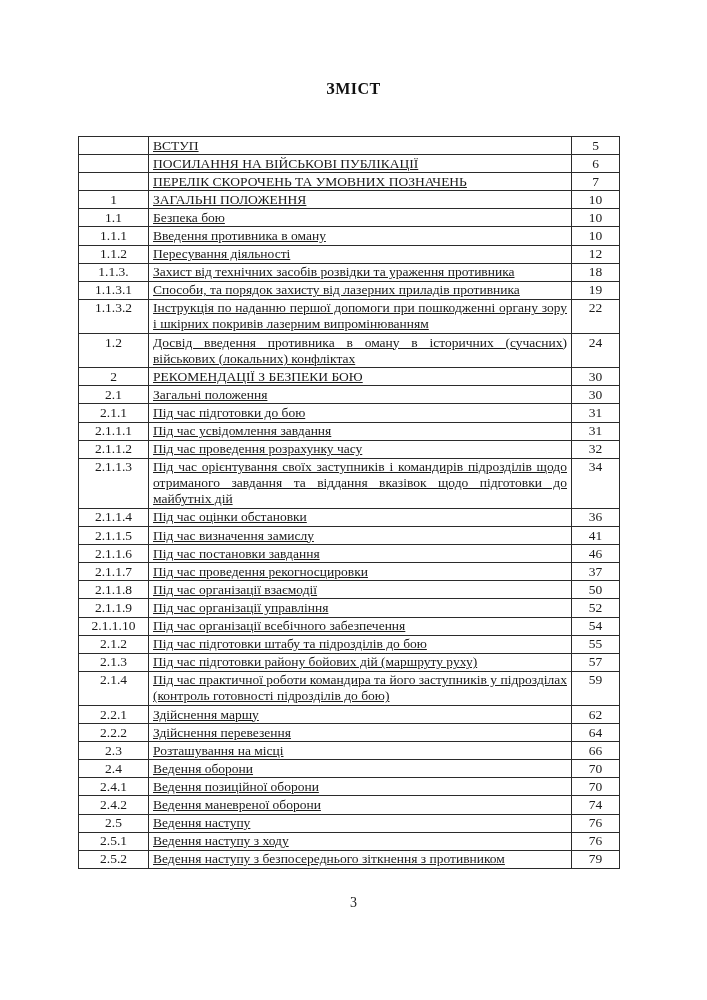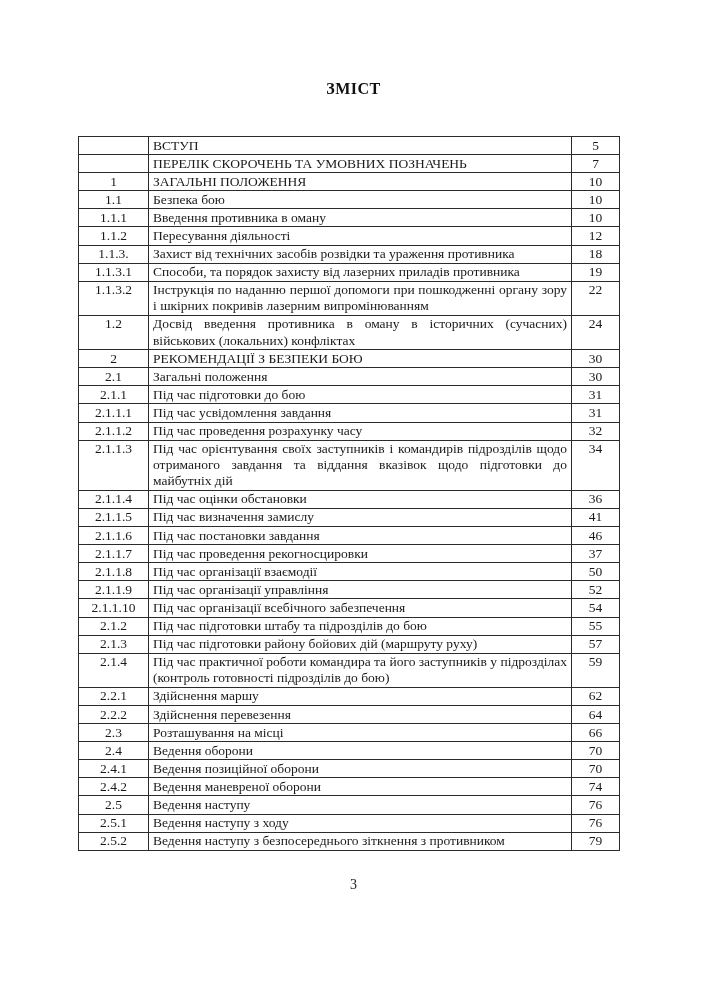--- a/index.html
+++ b/index.html
@@ -43,20 +43,21 @@
   table.toc col.c-title { width: 423px; }
   table.toc col.c-page { width: 48px; }
   td.num {
     text-align: center;
     white-space: nowrap;
   }
   td.title {
     text-align: justify;
     padding-left: 6px;
     padding-right: 6px;
+    text-decoration: underline;
   }
   td.pg {
     text-align: center;
   }
   .page-footer {
     text-align: center;
     font-size: 14px;
     margin-top: 26px;
     color: #1a1a1a;
   }
@@ -74,20 +75,25 @@
       <col class="c-title">
       <col class="c-page">
     </colgroup>
     <tbody>
   <tr>
     <td class="num"></td>
     <td class="title">ВСТУП</td>
     <td class="pg">5</td>
   </tr>
 
+  <tr>
+    <td class="num"></td>
+    <td class="title">ПОСИЛАННЯ НА ВІЙСЬКОВІ ПУБЛІКАЦІЇ</td>
+    <td class="pg">6</td>
+  </tr>
 
   <tr>
     <td class="num"></td>
     <td class="title">ПЕРЕЛІК СКОРОЧЕНЬ ТА УМОВНИХ ПОЗНАЧЕНЬ</td>
     <td class="pg">7</td>
   </tr>
 
   <tr>
     <td class="num">1</td>
     <td class="title">ЗАГАЛЬНІ ПОЛОЖЕННЯ</td>

